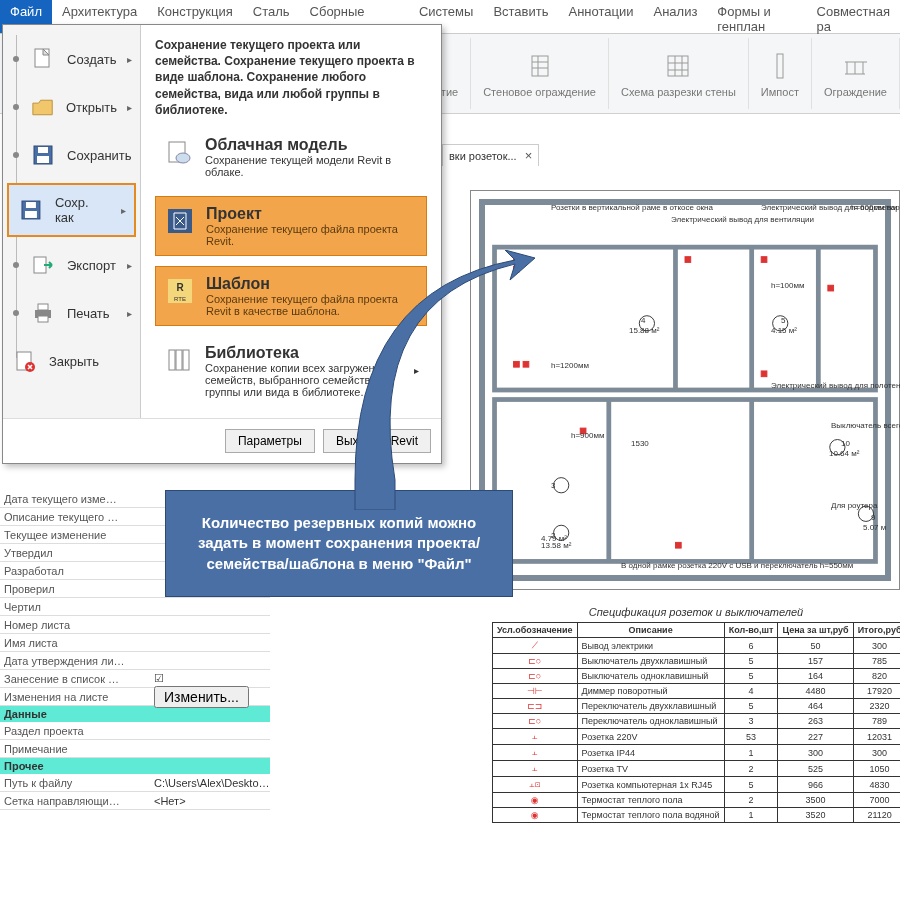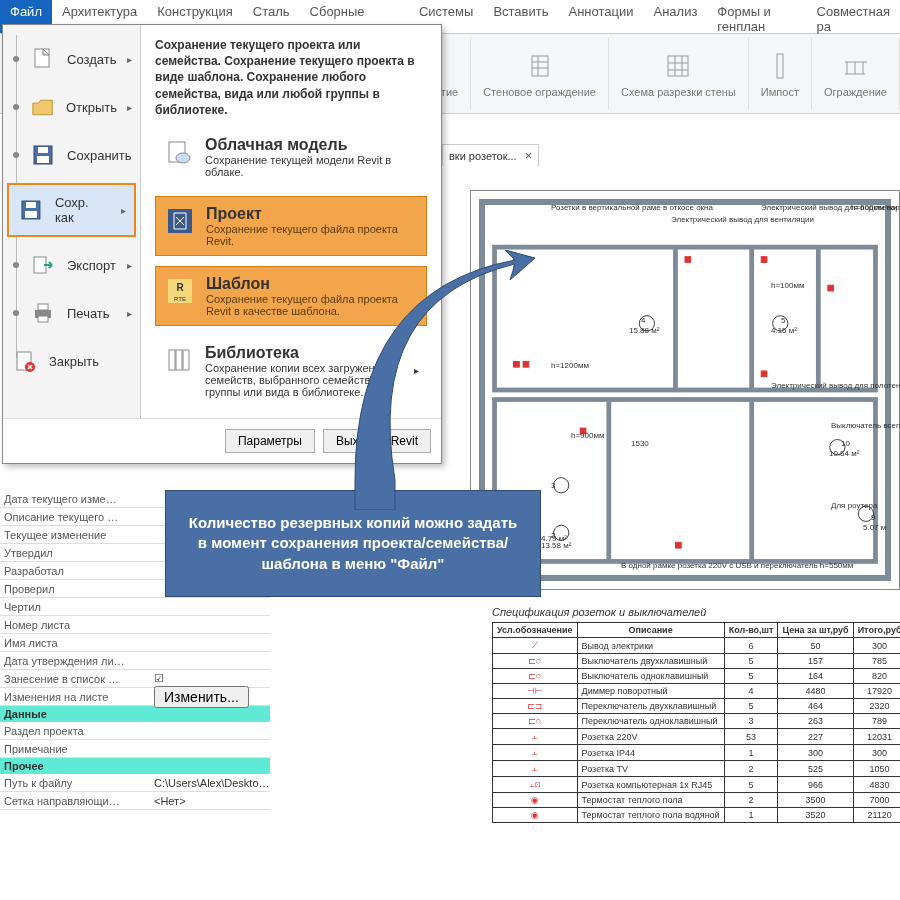--- a/index.html
+++ b/index.html
@@ -31,25 +31,25 @@
 .sub-item.hl .de{color:#5a3a10}
 .sub-item .ar{margin-left:auto;align-self:center;font-size:10px}
 .fm-footer{display:flex;justify-content:flex-end;gap:8px;padding:10px;border-top:1px solid #ddd}
 .fm-footer button{padding:4px 12px;font-size:12px;background:#f0f0f0;border:1px solid #aaa;cursor:pointer}
 .doc-tab{position:absolute;left:442px;top:144px;height:22px;display:flex;align-items:center;font-size:11px;padding:4px 6px;background:#fff;border:1px solid #ccc;border-bottom:none}
 .doc-tab .x{margin-left:8px;font-size:13px;color:#555}
 .drawing{position:absolute;left:470px;top:190px;right:0;height:400px;border:1px solid #888;background:#fff}
 .drawing .inner{position:absolute;inset:8px;border:6px solid #7d8a97}
 .drawing .lbl{position:absolute;font-size:8px;color:#333;white-space:nowrap}
 .sched{position:absolute;left:492px;top:606px;right:0;font-size:10px}
-.sched-title{font-size:11px;font-style:italic;margin-bottom:4px}
+.sched-title{font-size:11px;font-style:italic;text-align:center;margin-bottom:4px}
 .sched table{border-collapse:collapse;width:100%}
 .sched th,.sched td{border:1px solid #333;padding:2px 4px;font-size:9px;text-align:center;white-space:nowrap}
 .sched td:nth-child(2){text-align:left}
-.callout{position:absolute;left:165px;top:490px;width:376px;z-index:50}
+.callout{position:absolute;left:165px;top:490px;width:348px;z-index:50}
 .callout-box{background:#4a6fa5;color:#fff;padding:22px 18px;font-size:15px;font-weight:bold;text-align:center;line-height:1.35;border:1px solid #2c4a75}
 .callout svg{position:absolute;left:170px;top:-240px;width:200px;height:260px}
 .props{position:absolute;left:0;top:490px;width:270px;font-size:11px}
 .props .row{display:flex;border-bottom:1px solid #ddd;height:18px;align-items:center}
 .props .k{width:150px;padding-left:4px;color:#555;overflow:hidden;text-overflow:ellipsis;white-space:nowrap}
 .props .v{flex:1;padding-left:4px;color:#333;overflow:hidden;white-space:nowrap}
 .props .cat{background:#5eead4;font-weight:bold;padding:2px 4px}
 .props button{font-size:14px;padding:1px 8px}
 </style>
 </head>

